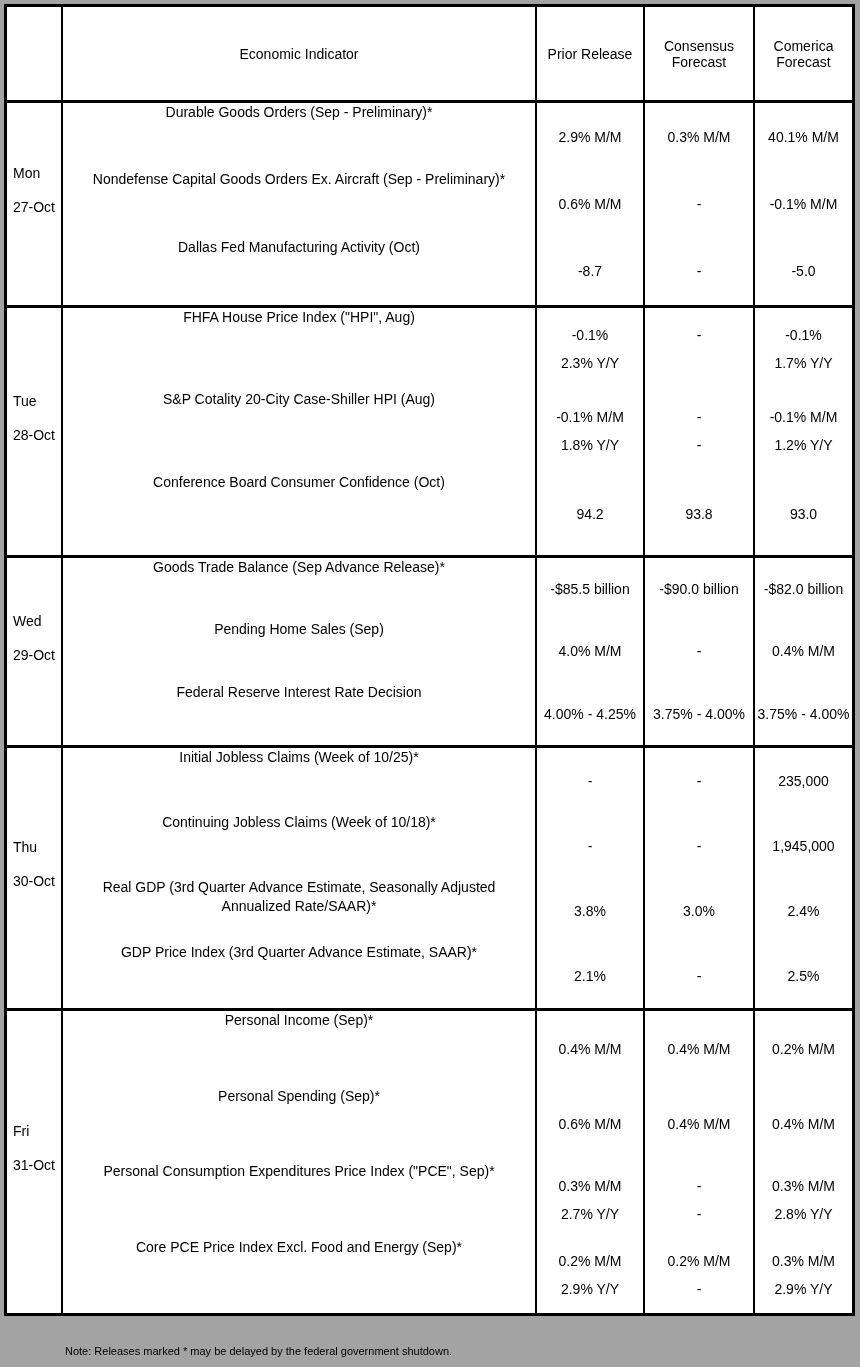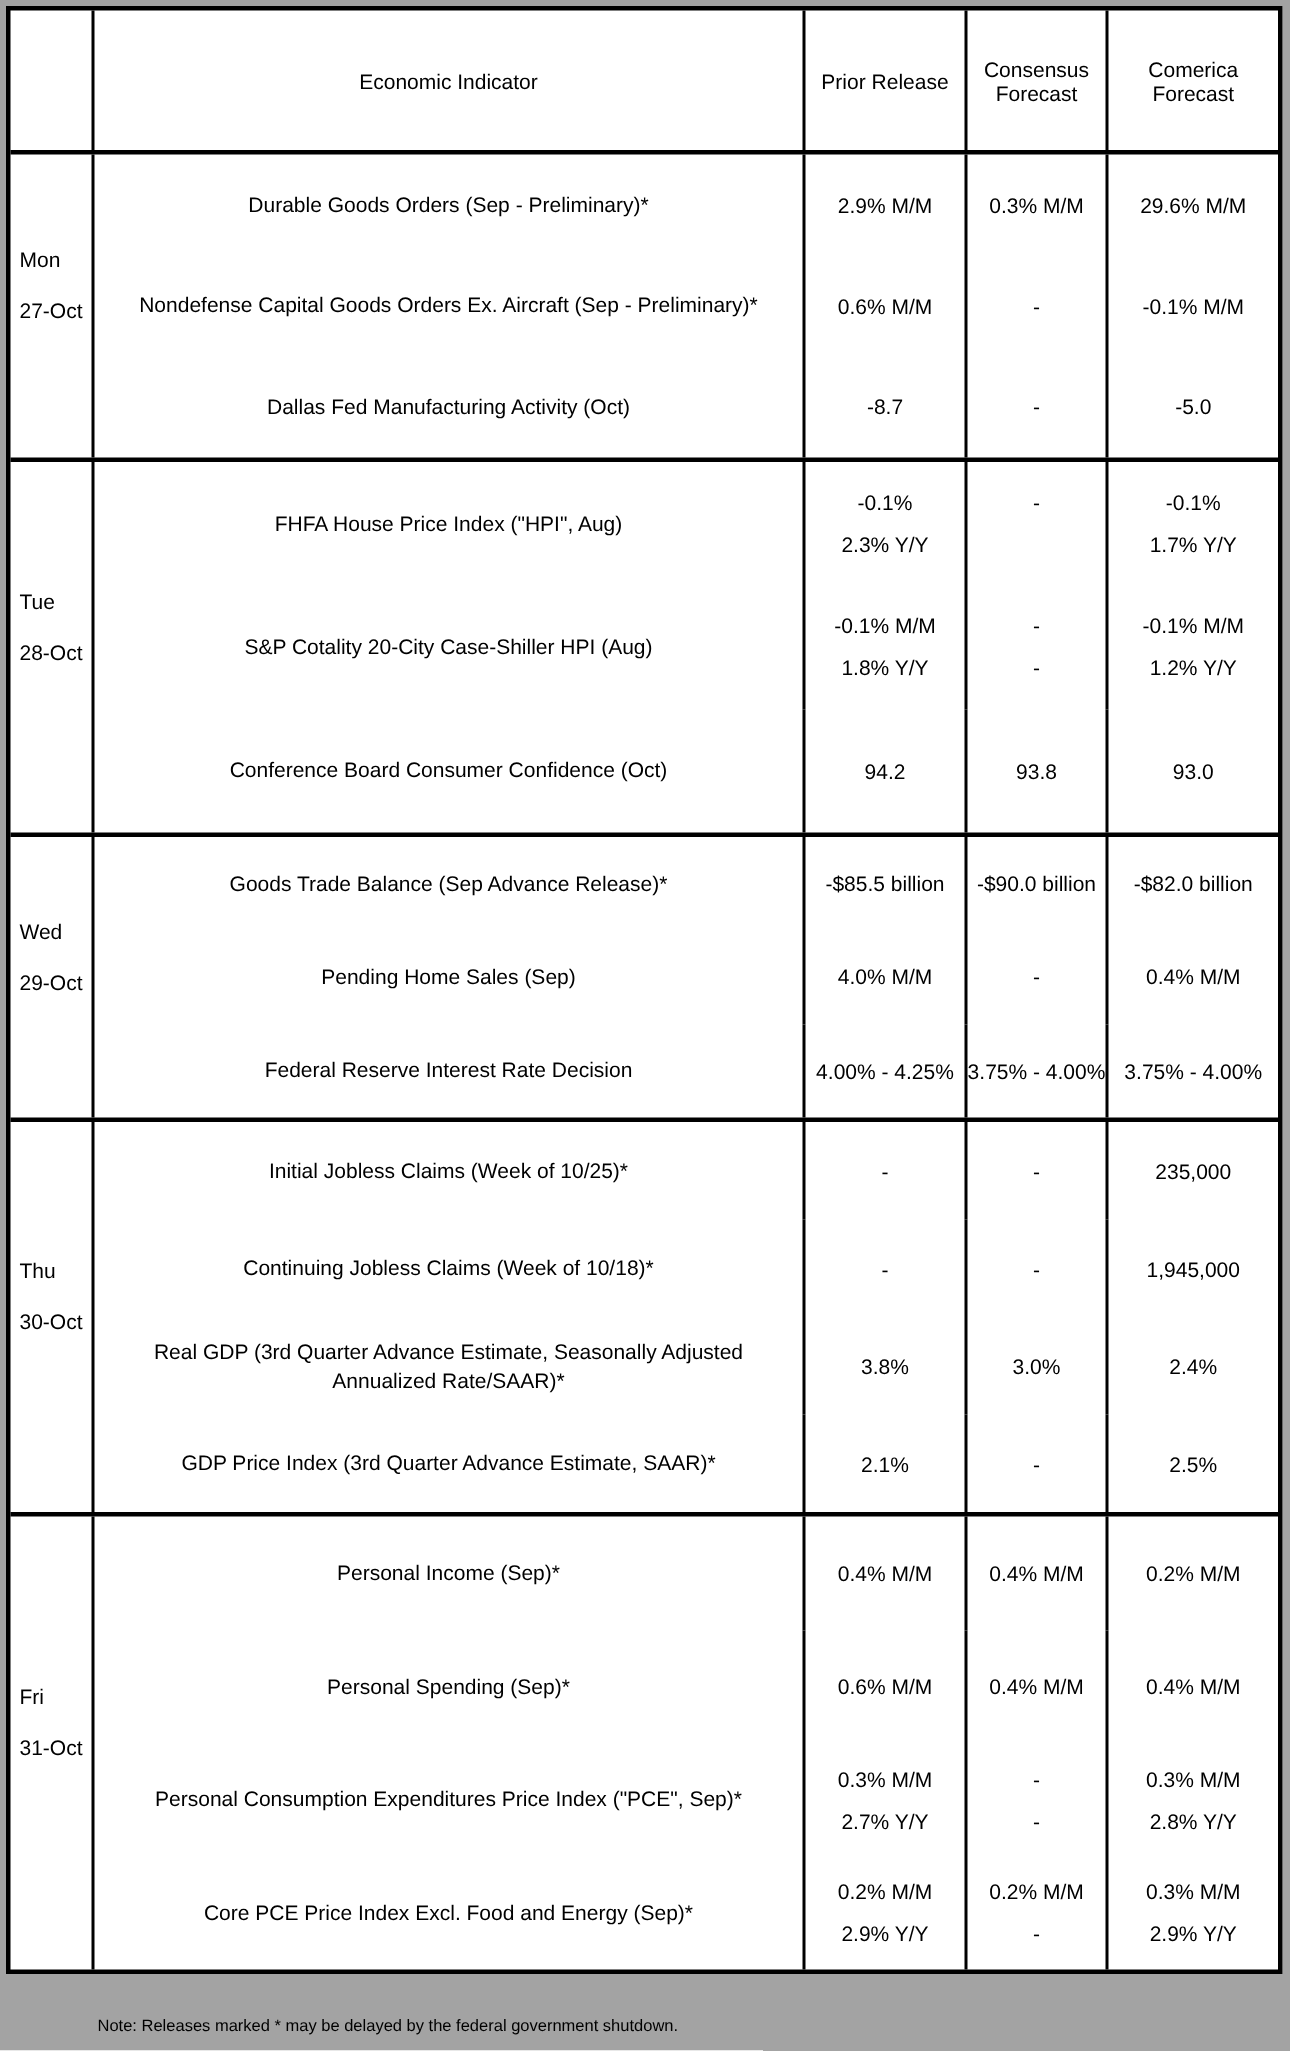--- a/index.html
+++ b/index.html
@@ -10,23 +10,23 @@
   .cal-table{
     position:absolute;left:4px;top:4px;width:851px;height:1312px;
     box-sizing:border-box;border:3px solid #000;background:#fff;
     display:flex;flex-direction:column;
   }
   .hrow{height:93px;display:flex;}
   .sect{display:flex;box-sizing:border-box;border-top:3px solid #000;}
   .s-mon{height:205px}.s-tue{height:250px}.s-wed{height:190px}.s-thu{height:263px}.s-fri{height:305px}
   .c{box-sizing:border-box;}
   .day{width:56px;border-right:2px solid #000;display:flex;align-items:center;justify-content:center;}
-  .ind{width:474px;border-right:2px solid #000;display:flex;align-items:center;justify-content:center;text-align:center;padding:0 16px;}
+  .ind{width:474px;border-right:2px solid #000;display:flex;align-items:flex-start;justify-content:center;text-align:center;padding:0 16px;}
   .prior{width:108px;border-right:2px solid #000;}
-  .cons{width:94px;border-right:2px solid #000;}
+  .cons{width:110px;border-right:2px solid #000;}
   .com{flex:1;}
   .val{display:flex;align-items:center;justify-content:center;text-align:center;padding:0 2px;}
   .hcell{display:flex;align-items:center;justify-content:center;text-align:center;padding:0 8px;}
   .rows{flex:1;display:flex;flex-direction:column;}
   .row{flex:1;display:flex;}
   .vstack{display:flex;flex-direction:column;}
   .line{height:28px;line-height:28px;white-space:nowrap;}
   .lbl{line-height:19px;}
   .dayblock{text-align:left;transform:translateY(-14px);}
   .dayblock div{line-height:34px;white-space:nowrap;}
@@ -63,21 +63,21 @@
                 <div class="line">2.9% M/M</div>
               </div>
             </div>
           <div class="c cons val">
               <div class="vstack">
                 <div class="line">0.3% M/M</div>
               </div>
             </div>
           <div class="c com val">
               <div class="vstack">
-                <div class="line">29.6% M/M</div>
+                <div class="line">40.1% M/M</div>
               </div>
             </div>
         </div>
         <div class="row">
           <div class="c ind">
               <div class="lbl">Nondefense Capital Goods Orders Ex. Aircraft (Sep - Preliminary)*</div>
             </div>
           <div class="c prior val">
               <div class="vstack">
                 <div class="line">0.6% M/M</div>

